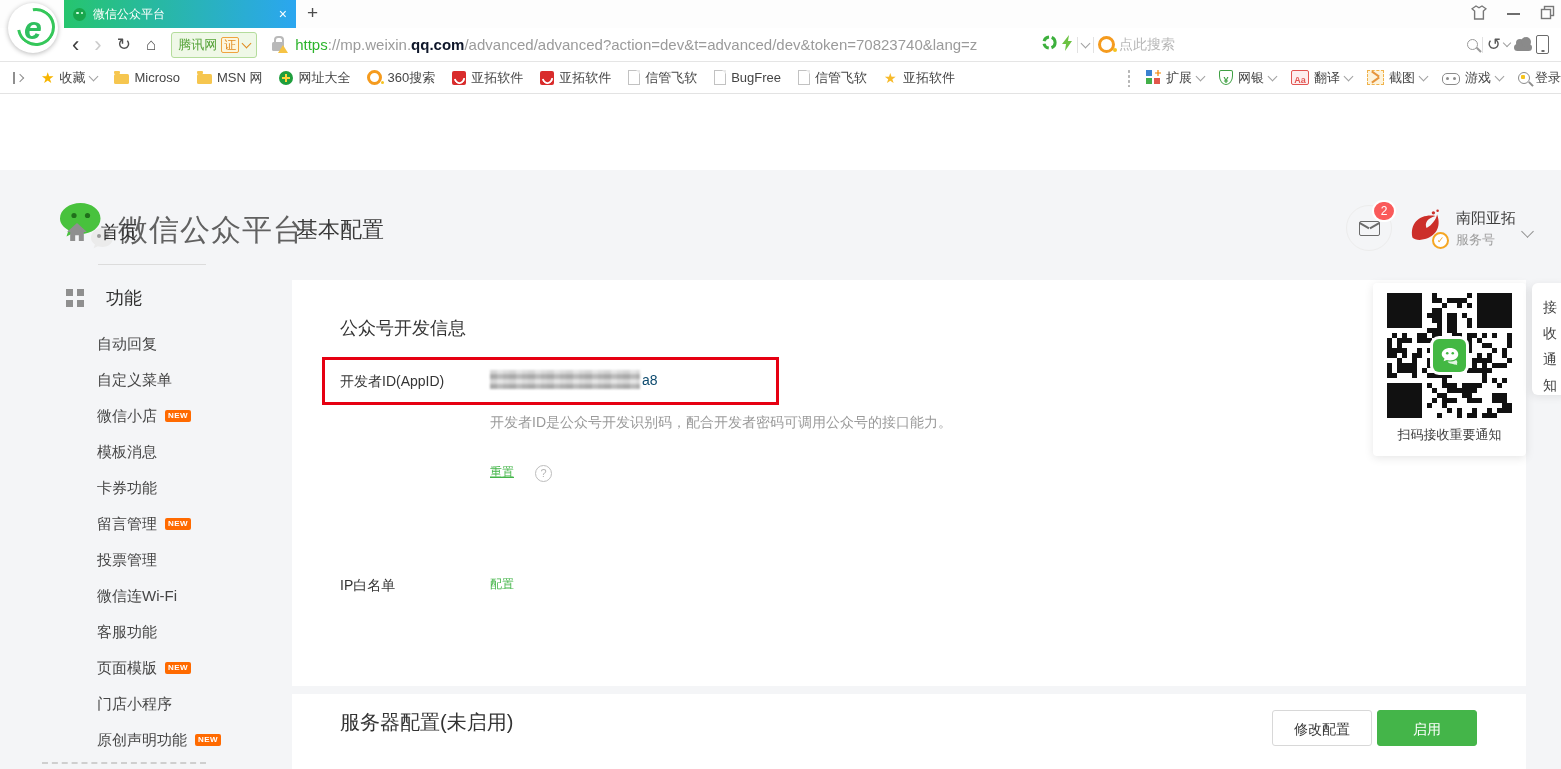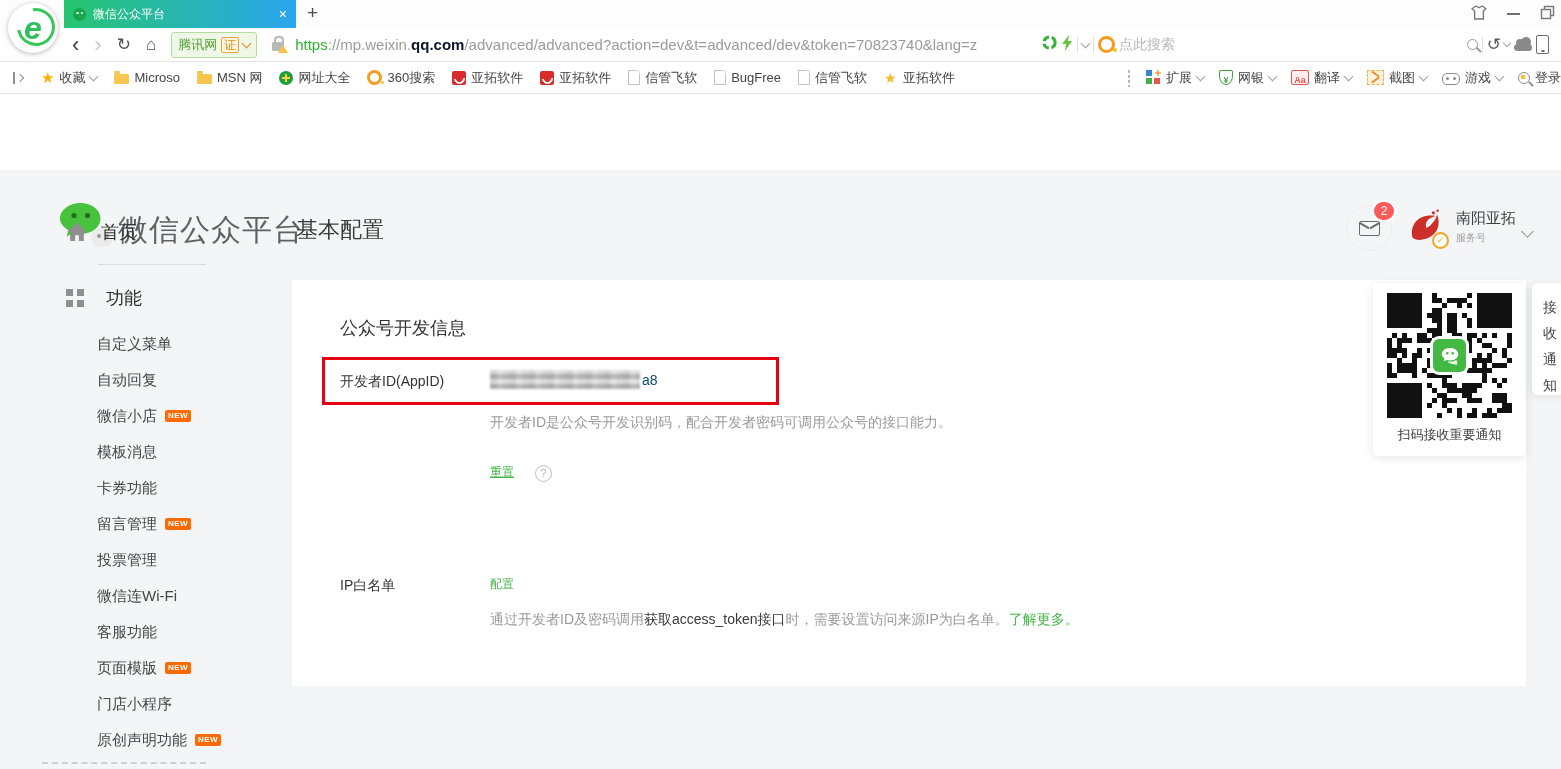--- a/index.html
+++ b/index.html
@@ -102,21 +102,21 @@
     display:flex;align-items:center;justify-content:center;}
   .env{width:19px;height:13px;border:1.6px solid #6b6b6b;border-radius:2px;position:relative;}
   .env::before{content:"";position:absolute;left:0;top:0;width:11px;height:1.6px;background:#6b6b6b;transform:rotate(30deg);transform-origin:left top;}
   .env::after{content:"";position:absolute;right:0;top:0;width:11px;height:1.6px;background:#6b6b6b;transform:rotate(-30deg);transform-origin:right top;}
   .mail-badge{position:absolute;left:1372px;top:106px;min-width:14px;height:18px;padding:0 3px;background:#fa5a5a;border:2px solid #fff;
     border-radius:11px;color:#fff;font-size:12px;line-height:18px;text-align:center;z-index:5;}
   .avatar{position:absolute;left:1404px;top:112px;width:42px;height:42px;}
   .verified{position:absolute;left:1432px;top:138px;width:13px;height:13px;background:#fff;border:2px solid #f5a623;border-radius:50%;
     color:#f5a623;font-size:9px;line-height:13px;text-align:center;font-weight:bold;}
   .acct-name{position:absolute;left:1456px;top:115px;font-size:15px;color:#3f3f3f;}
-  .acct-type{position:absolute;left:1456px;top:137px;font-size:10px;color:#9c9c9c;}
+  .acct-type{position:absolute;left:1456px;top:137px;font-size:13px;color:#9c9c9c;}
   .acct-cv{position:absolute;left:1523px;top:133px;width:8px;height:8px;border-right:1.6px solid #8f8f8f;border-bottom:1.6px solid #8f8f8f;transform:rotate(45deg);}
   
   .side-home{position:absolute;left:66px;top:220px;display:flex;align-items:center;gap:13px;font-size:18px;color:#2f2f2f;}
   .side-div{position:absolute;left:98px;top:264px;width:108px;height:1px;background:#dcdcdc;}
   .side-feat{position:absolute;left:66px;top:286px;display:flex;align-items:center;gap:22px;font-size:18px;color:#2f2f2f;}
   .grid-ic{width:18px;height:18px;position:relative;}
   .grid-ic::before{content:"";position:absolute;left:0;top:0;width:7px;height:7px;background:#8f8f8f;box-shadow:11px 0 0 #8f8f8f,0 11px 0 #8f8f8f,11px 11px 0 #8f8f8f;}
   .side-list{position:absolute;left:97px;top:326px;width:190px;}
   .side-item{height:36px;display:flex;align-items:center;font-size:15px;color:#464646;gap:8px;cursor:default;}
   .new-badge{background:#ff6a00;color:#fff;font-size:8px;font-weight:bold;letter-spacing:.5px;padding:2px 3px;border-radius:2px;line-height:1;}
@@ -370,26 +370,26 @@
     <span>首页</span>
   </div>
   <div class="side-div"></div>
   <div class="side-feat">
     <span class="grid-ic"></span>
     <span>功能</span>
   </div>
   <div class="side-list">
 
       <div class="side-item">
+        <span>自动回复</span>
+
+      </div>
+
+      <div class="side-item">
         <span>自定义菜单</span>
-
-      </div>
-
-      <div class="side-item">
-        <span>自动回复</span>
 
       </div>
 
       <div class="side-item">
         <span>微信小店</span>
         <span class="new-badge">NEW</span>
       </div>
 
       <div class="side-item">
         <span>模板消息</span>
@@ -449,23 +449,27 @@
       <span>a8</span>
     </div>
     <div class="red-box"></div>
     <div class="desc desc-appid">开发者ID是公众号开发识别码，配合开发者密码可调用公众号的接口能力。</div>
 
     <div class="lnk lnk-reset">重置</div>
     <div class="help">?</div>
 
     <div class="lbl lbl-ip">IP白名单</div>
     <div class="lnk lnk-ip">配置</div>
-    <div class="desc desc-ip"><span>通过开发者ID及密码调用</span><span class="tok">获取access_token接口</span><span>时，需要设置访问来源IP为白名单。</span><span class="more">了解更多。</span></div>
-  </div>
-
+  </div>
+
+  <div class="card card2">
+    <div class="sec2-title">服务器配置(未启用)</div>
+    <div class="btn btn-modify">修改配置</div>
+    <div class="btn btn-enable">启用</div>
+  </div>
 
   <div class="qr-panel">
     <div class="qr-wrap">
       <svg id="qr-svg" width="125" height="125" viewBox="0 0 125 125">
           <rect x="45" y="0" width="5" height="5"></rect>
           <rect x="80" y="0" width="5" height="5"></rect>
           <rect x="45" y="5" width="5" height="5"></rect>
           <rect x="50" y="5" width="5" height="5"></rect>
           <rect x="60" y="5" width="5" height="5"></rect>
           <rect x="65" y="5" width="5" height="5"></rect>

